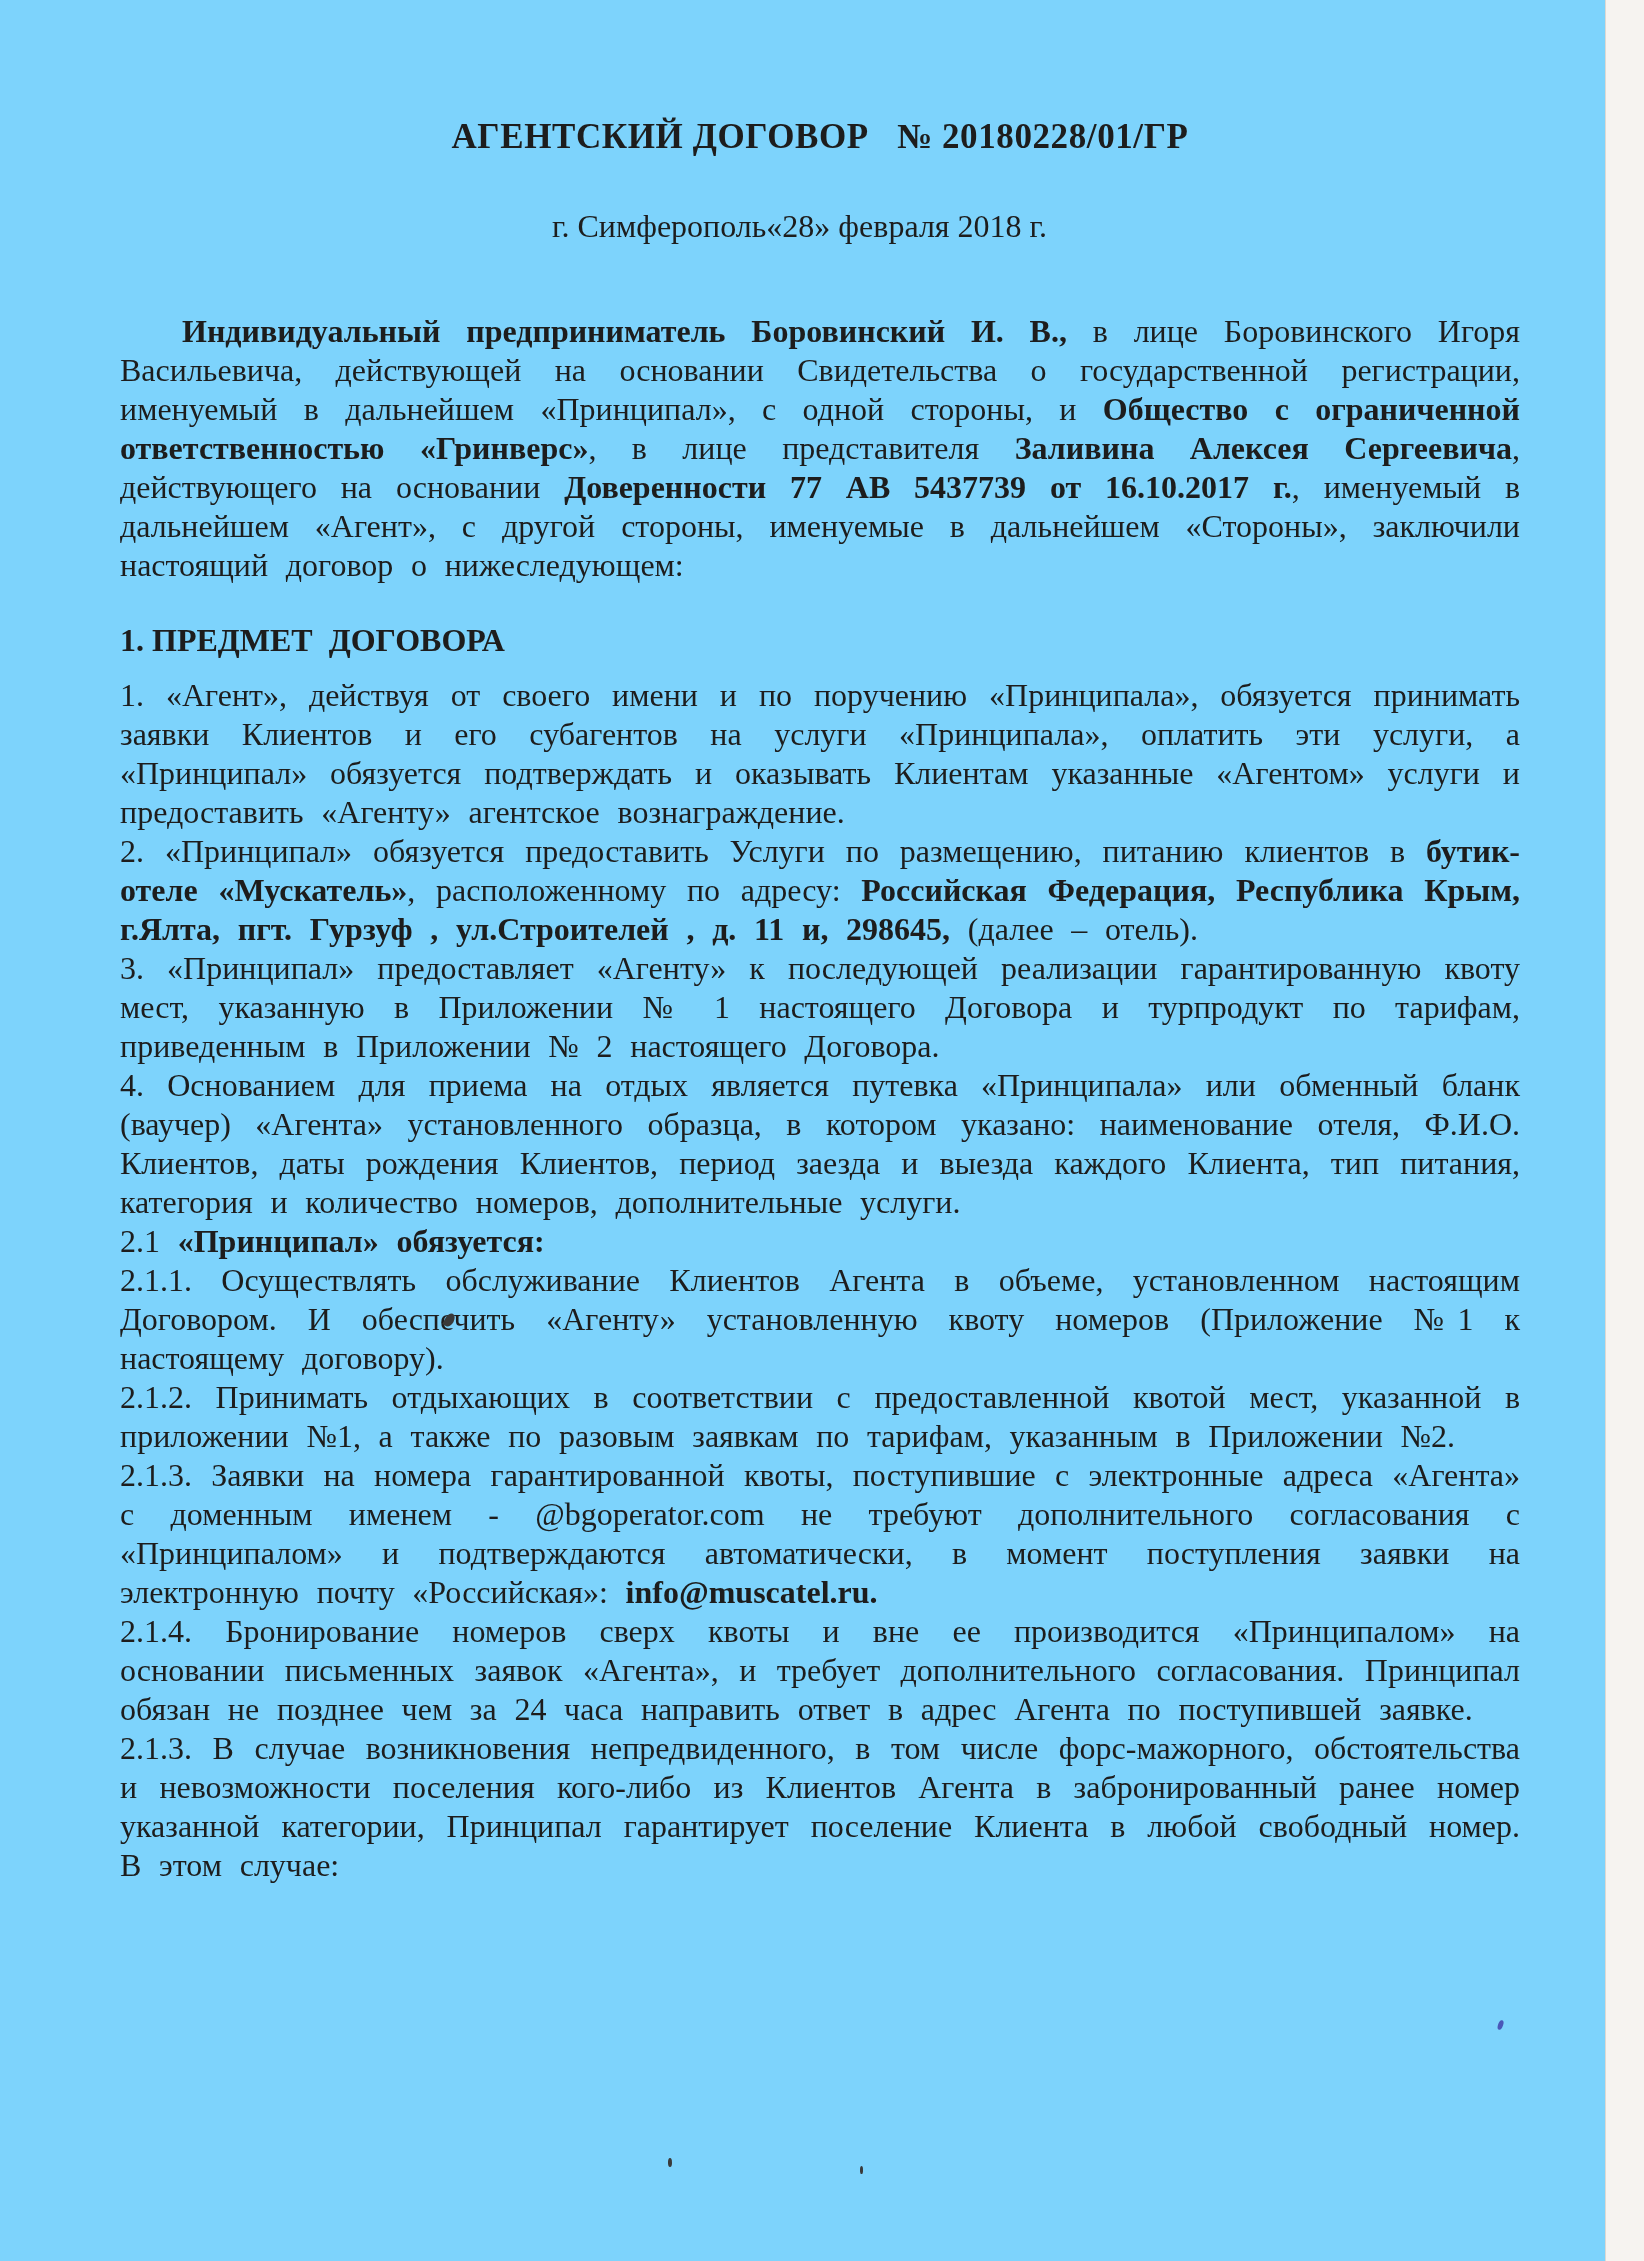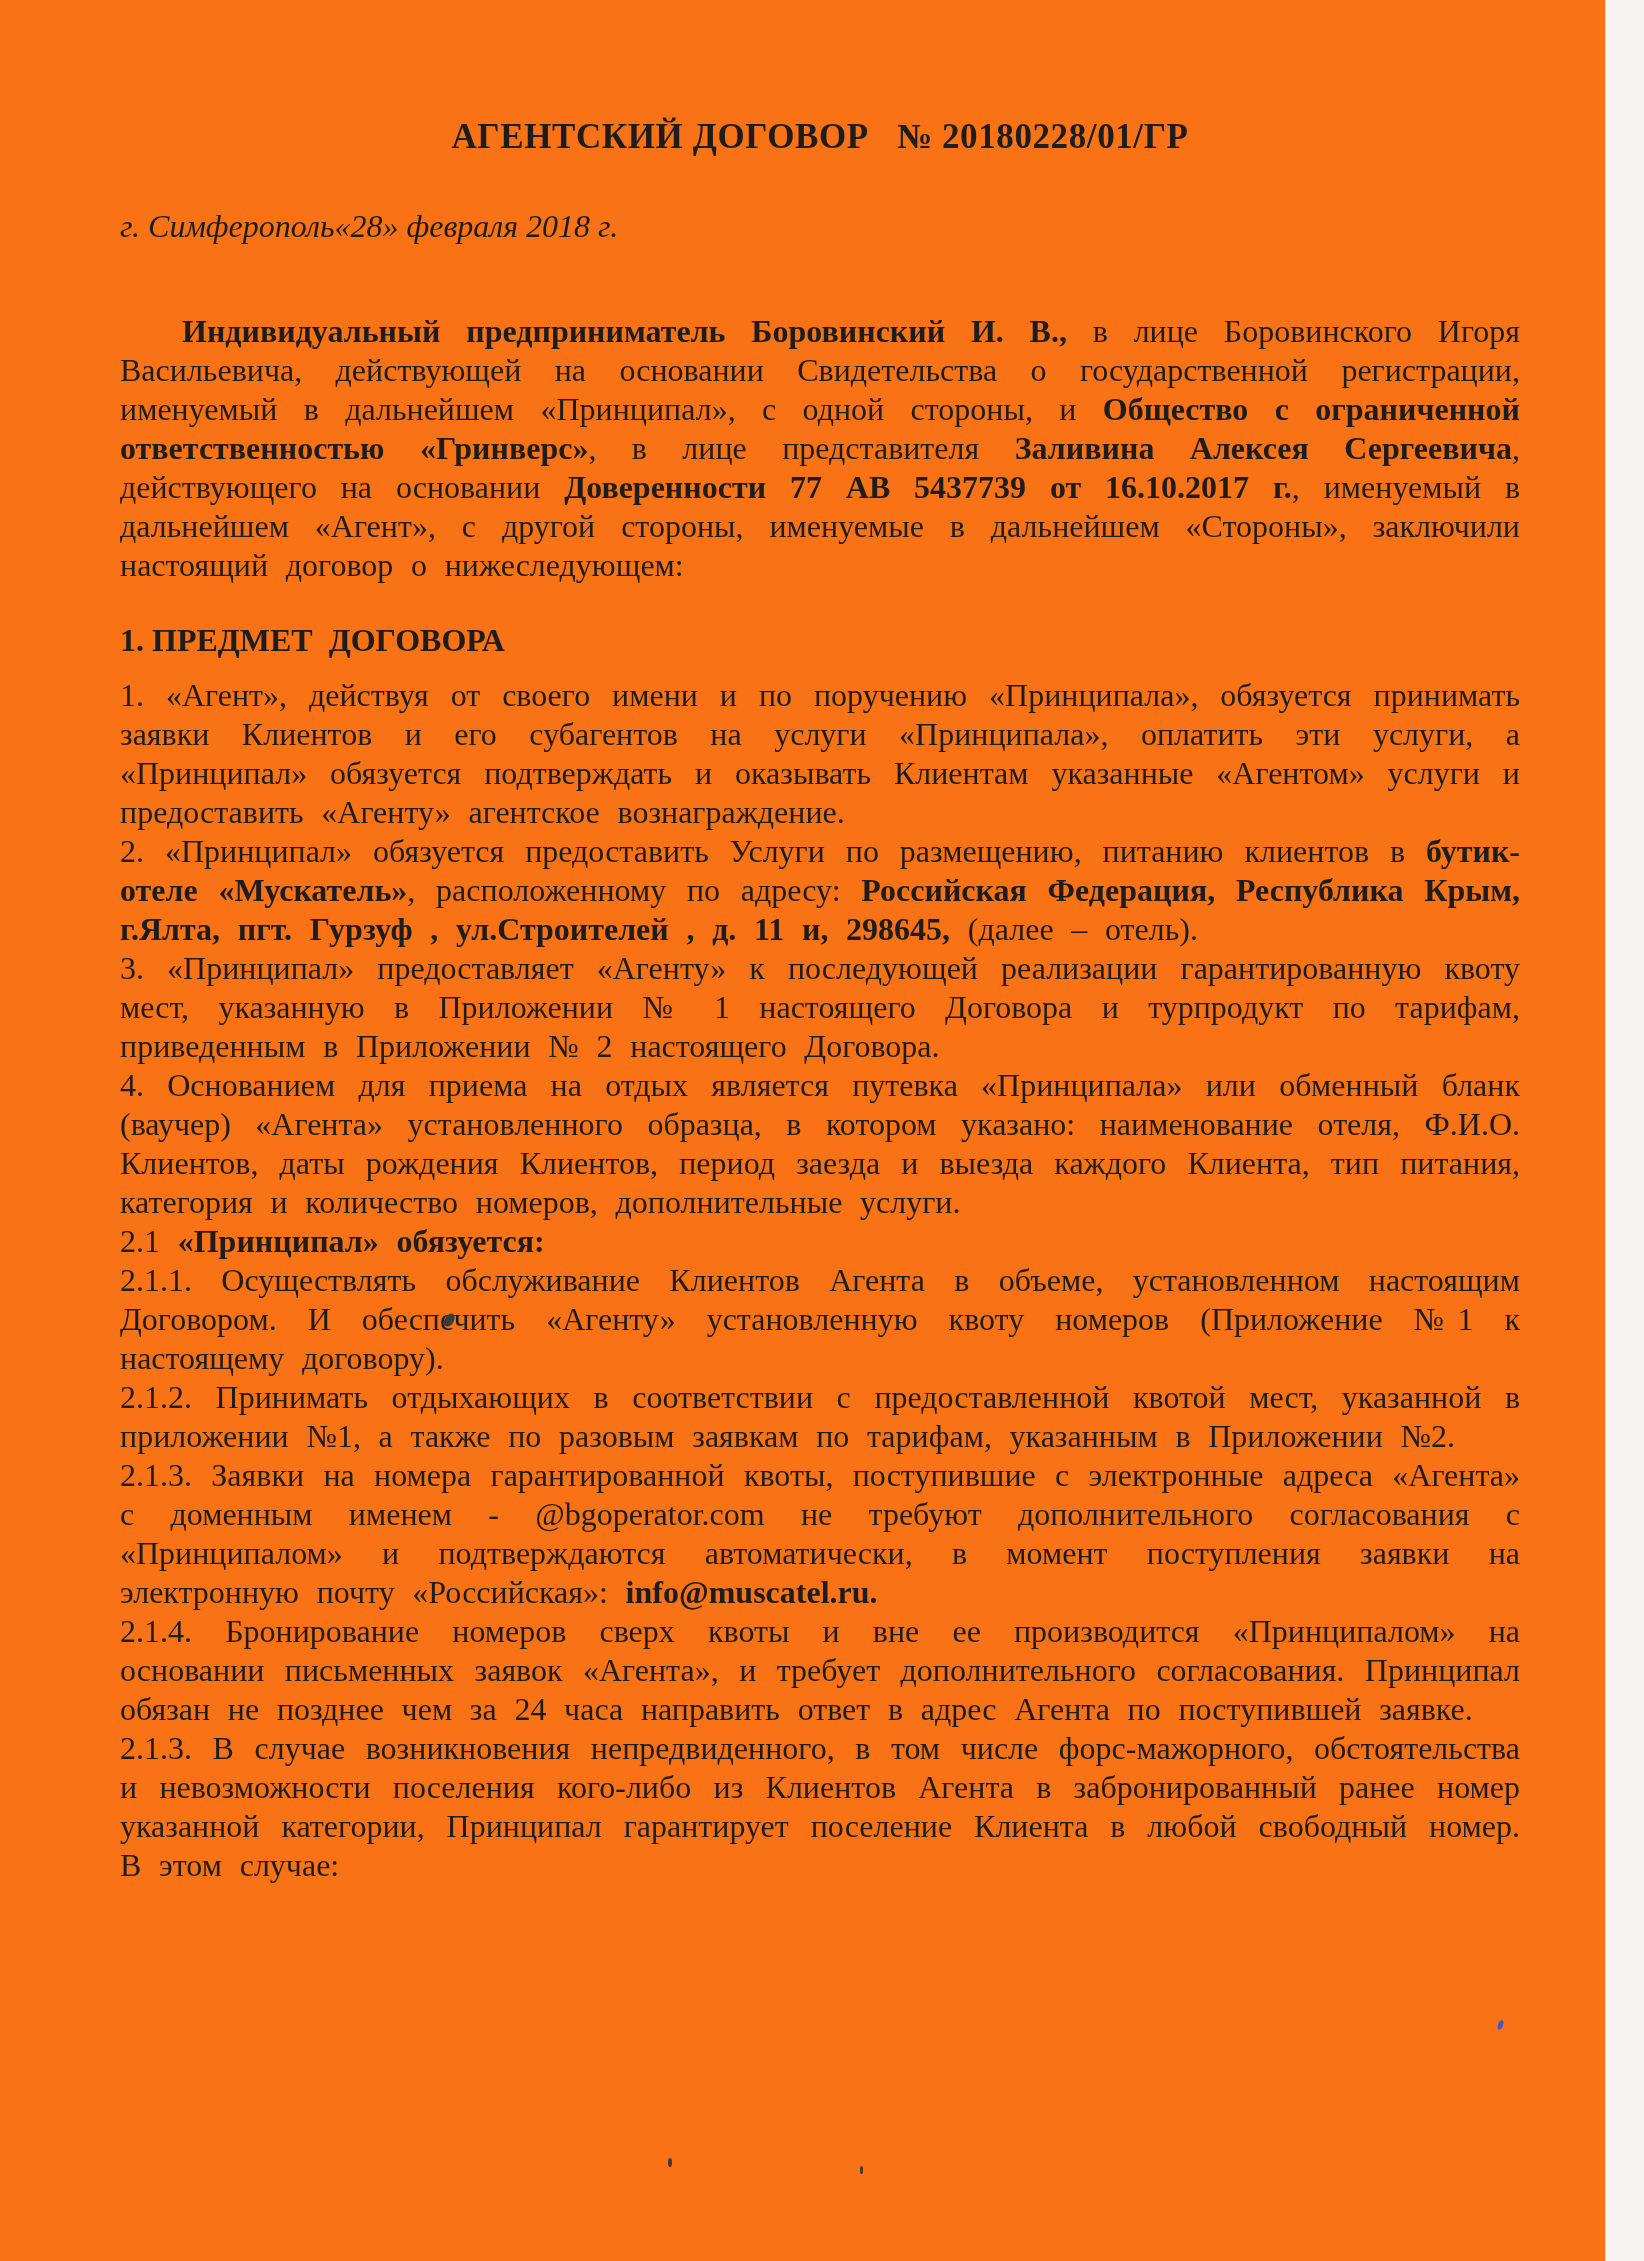--- a/index.html
+++ b/index.html
@@ -1,21 +1,21 @@
 <!DOCTYPE html>
 <html style="font-size:10.3px"><head>
 <meta charset="utf-8">
 <style>
   * { box-sizing: border-box; }
   html, body { margin: 0; padding: 0; background: #ffffff; }
   .page {
     position: relative;
     width: 1644px;
     height: 2261px;
-    background: #f97316;
+    background: #7dd3fc;
     color: #1d1d1d;
     font-family: "Liberation Serif", "DejaVu Serif", serif;
     padding: 115px 124px 0 120px;
     overflow: hidden;
   }
   .scan-edge {
     position: absolute;
     top: 0; right: 0;
     width: 39px; height: 100%;
     background: #f6f3f0;
@@ -25,26 +25,25 @@
     font-size: 35px;
     line-height: 43px;
     font-weight: bold;
     text-align: center;
     margin: 0;
     white-space: pre-wrap;
     letter-spacing: 0.6px;
   }
   .place-date-row {
     display: flex;
-    justify-content: flex-start;
+    justify-content: center;
     font-size: 32px;
     line-height: 39px;
     margin-top: 49px;
     padding-right: 41px;
-    font-style: italic;
   }
   .body {
     font-size: 32px;
     line-height: 39px;
     text-align: justify;
     word-spacing: 9.7px;
     margin: 0;
   }
   .preamble { margin-top: 66px; }
   .indent { text-indent: 62px; }

